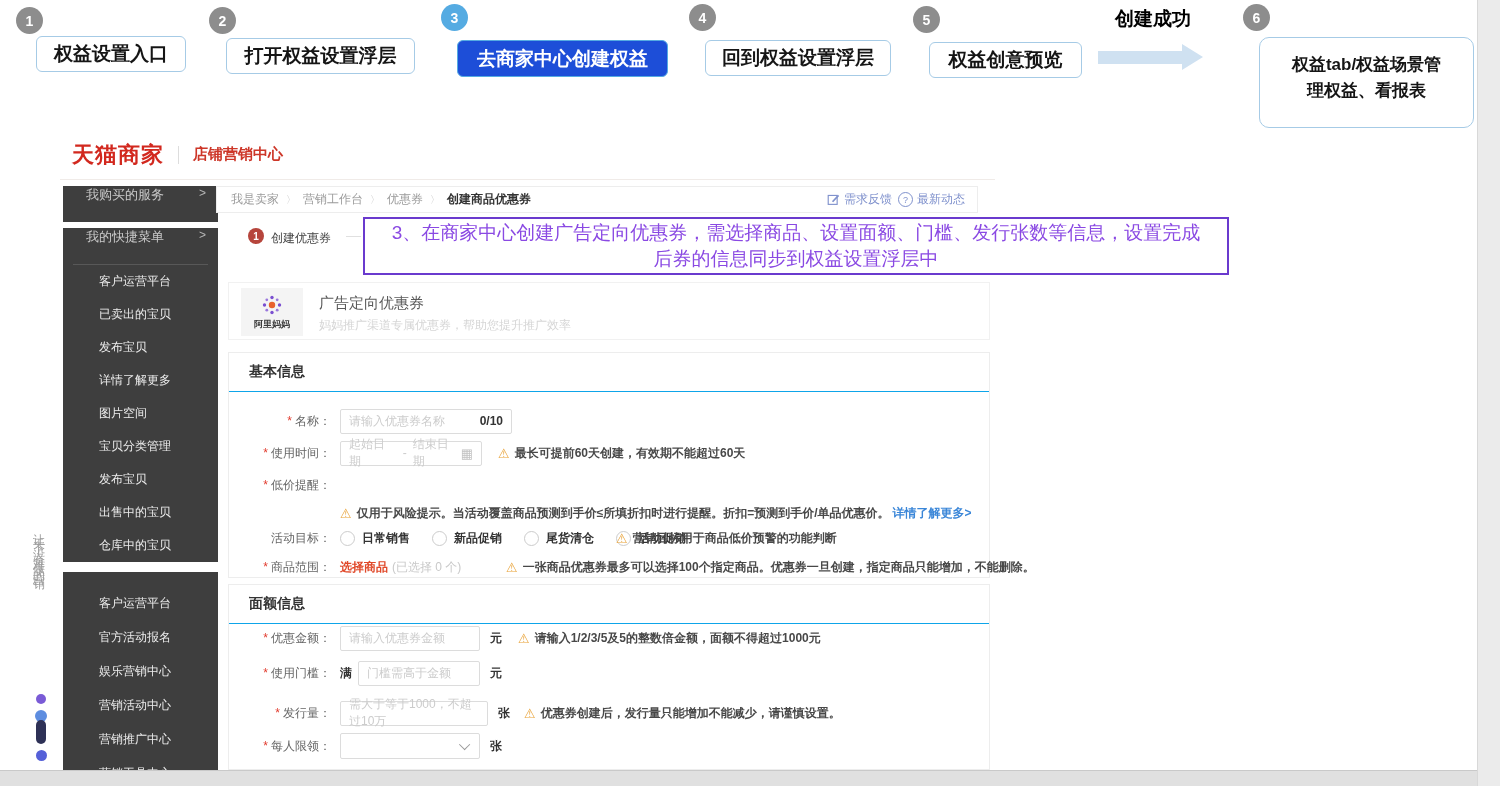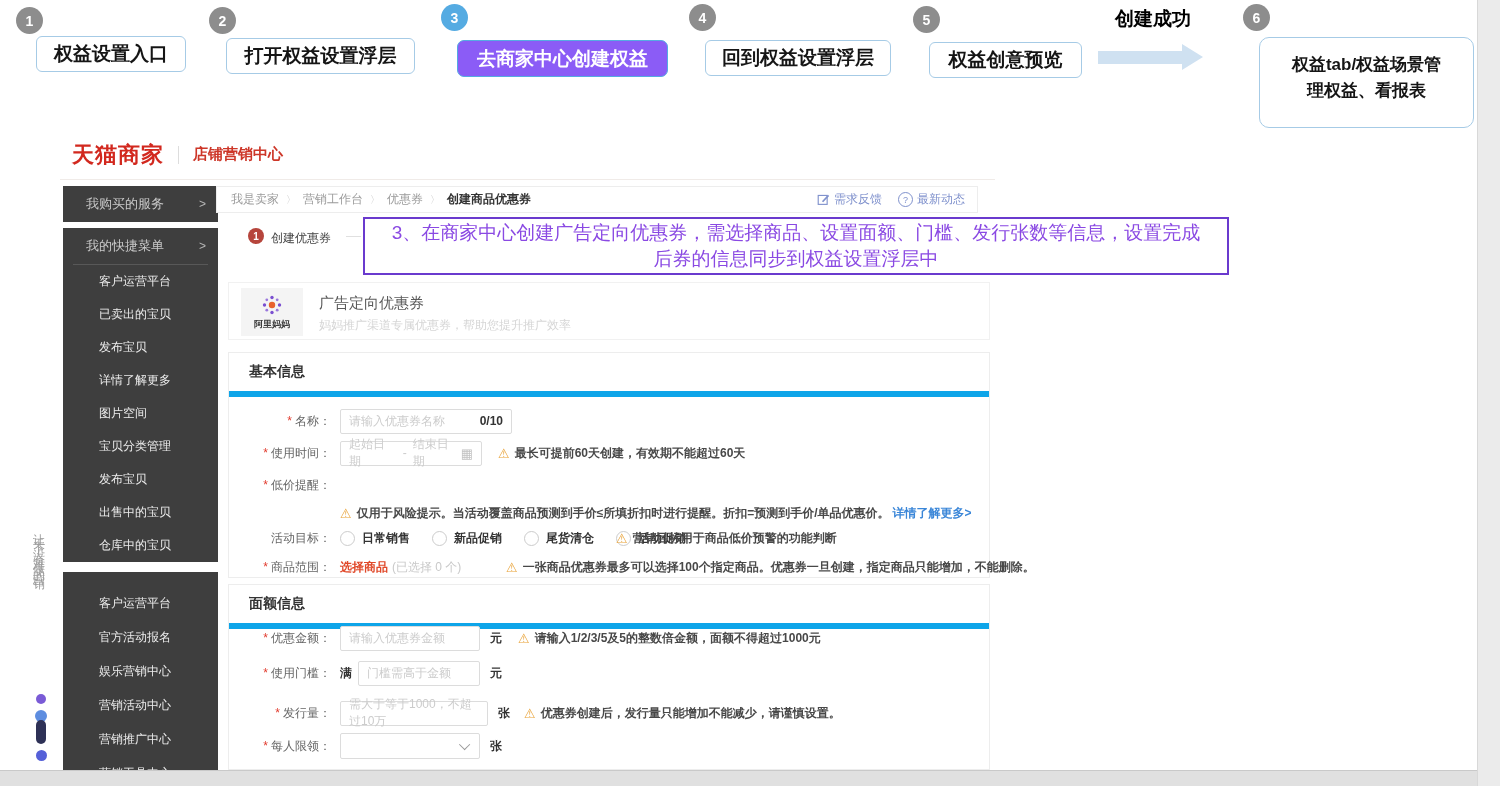--- a/index.html
+++ b/index.html
@@ -4,21 +4,21 @@
 <style>
   html,body{margin:0;padding:0;}
   .canvas{position:relative;width:1500px;height:786px;background:#fff;overflow:hidden;
           font-family:"Liberation Sans","DejaVu Sans",sans-serif;-webkit-font-smoothing:antialiased;}
   
   .fbadge{position:absolute;width:27px;height:27px;border-radius:50%;background:#8d8d8d;color:#fff;
           font-size:14px;font-weight:700;display:flex;align-items:center;justify-content:center;z-index:3;}
   .fbadge.active{background:#55abe2;}
   .fbox{position:absolute;background:#fff;border:1px solid #a6cbe6;border-radius:6px;display:flex;
         align-items:center;justify-content:center;font-size:19px;font-weight:700;color:#151515;z-index:2;box-sizing:border-box;}
-  .fbox.active{background:#8b5cf6;border-color:#55abe2;color:#fff;border-radius:7px;}
+  .fbox.active{background:#1d4ed8;border-color:#55abe2;color:#fff;}
   .b1{left:16px;top:7px}   .x1{left:36px;top:36px;width:150px;height:36px}
   .b2{left:209px;top:7px}  .x2{left:226px;top:38px;width:189px;height:36px}
   .b3{left:441px;top:4px}  .x3{left:457px;top:40px;width:211px;height:37px}
   .b4{left:689px;top:4px}  .x4{left:705px;top:40px;width:186px;height:36px}
   .b5{left:913px;top:6px}  .x5{left:929px;top:42px;width:153px;height:36px}
   .b6{left:1243px;top:4px} .x6{left:1259px;top:37px;width:215px;height:91px;border-radius:10px;
        display:block;text-align:center;font-size:17px;line-height:1.55;padding:14px 24px 0;box-sizing:border-box;}
   .arrow-bar{position:absolute;left:1098px;top:51px;width:84px;height:13px;background:#cfe1f1;}
   .arrow-tip{position:absolute;left:1182px;top:44px;width:0;height:0;border-top:13px solid transparent;
              border-bottom:13px solid transparent;border-left:21px solid #cfe1f1;}
@@ -27,52 +27,52 @@
   .tm-header{position:absolute;left:60px;top:130px;width:935px;height:49px;border-bottom:1px solid #f0ebe8;
              display:flex;align-items:center;}
   .tm-logo{font-size:22px;font-weight:800;color:#d2281e;letter-spacing:1px;margin-left:12px;}
   .tm-div{height:18px;width:1px;background:#ddd;margin:0 14px;}
   .tm-sec{font-size:15px;font-weight:700;color:#cd3628;}
   
   .sb{position:absolute;left:63px;width:155px;background:#3e3e3e;box-sizing:border-box;}
   .sbA{top:186px;height:36px;}
   .sbB{top:228px;height:334px;}
   .sbC{top:572px;height:198px;overflow:hidden;padding-top:14px;}
-  .sb-head{height:36px;display:flex;align-items:center;padding:0 12px 0 23px;font-size:13px;color:#c9c9c9;gap:31px;}
+  .sb-head{height:36px;display:flex;padding:0 12px 0 23px;font-size:13px;color:#c9c9c9;gap:31px;}
   .sb-head .arr{margin-left:auto;font-size:12px;color:#b5b5b5;}
   .sb-sep{height:1px;background:#585858;margin:0 10px;}
   .sb-item{height:33px;display:flex;align-items:center;padding-left:36px;font-size:12px;color:#ececec;cursor:pointer;}
   .sbC .sb-item{height:34px;}
   
   .crumbs{position:absolute;left:216px;top:186px;width:762px;height:27px;background:#fff;border:1px solid #ededed;
           display:flex;align-items:center;padding:0 12px 0 14px;font-size:12px;color:#9b9b9b;box-sizing:border-box;}
   .crumbs .sep{margin:0 7px;color:#c4c4c4;font-size:10px;}
   .crumbs .last{color:#333;font-weight:700;}
-  .crumb-right{margin-left:auto;display:flex;align-items:center;gap:16px;color:#8092cd;}
+  .crumb-right{margin-left:auto;display:flex;align-items:center;gap:6px;color:#8092cd;}
   .crumb-link{display:flex;align-items:center;gap:4px;cursor:pointer;}
   .qmark{width:13px;height:13px;border:1px solid #8092cd;border-radius:50%;font-size:9px;display:flex;
          align-items:center;justify-content:center;}
   .wiz-circle{position:absolute;left:248px;top:228px;width:16px;height:16px;border-radius:50%;background:#b6453c;
               color:#fff;font-size:10px;font-weight:700;display:flex;align-items:center;justify-content:center;}
   .wiz-label{position:absolute;left:271px;top:230px;font-size:12px;color:#444;}
   .wiz-line{position:absolute;left:346px;top:236px;width:15px;height:1px;background:#e0e0e0;}
   .annotation{position:absolute;left:363px;top:217px;width:866px;height:58px;box-sizing:border-box;background:#fff;
               border:2px solid #6a3ace;color:#8a49e3;font-size:19px;line-height:26px;display:flex;align-items:center;
               justify-content:center;text-align:center;padding:0 20px;z-index:5;}
   .ali-card{position:absolute;left:228px;top:282px;width:762px;height:58px;background:#fff;border:1px solid #f1f1f1;box-sizing:border-box;}
   .ali-icon-box{position:absolute;left:12px;top:5px;width:62px;height:48px;background:#f4f4f4;display:flex;
                 flex-direction:column;align-items:center;justify-content:center;gap:1px;}
   .ali-vendor{font-size:9px;font-weight:700;color:#3b3b3b;}
   .ali-title{position:absolute;left:90px;top:11px;font-size:15px;color:#5a5a5a;}
   .ali-sub{position:absolute;left:90px;top:34px;font-size:12px;color:#d6d6d6;}
   .panel{position:absolute;left:228px;width:762px;background:#fff;border:1px solid #ededed;box-sizing:border-box;}
   .panel.basic{top:352px;height:226px;}
   .panel.amount{top:584px;height:186px;}
   .panel-h{height:38px;display:flex;align-items:center;padding-left:20px;font-size:14px;font-weight:700;color:#333;
-           border-bottom:6px solid #0ea5e9;}
+           border-bottom:1px solid #0ea5e9;}
   .row{position:absolute;left:0;right:0;height:26px;display:flex;align-items:center;}
   .lbl{width:102px;text-align:right;font-size:12px;color:#666;flex-shrink:0;}
   .star{color:#e23b2e;margin-right:3px;}
   .fld{margin-left:9px;display:flex;align-items:center;}
   .ibox{height:25px;border:1px solid #dcdcdc;border-radius:2px;display:flex;align-items:center;padding:0 8px;
         font-size:12px;color:#ccc;box-sizing:border-box;background:#fff;}
   .counter{margin-left:auto;color:#333;font-weight:700;}
   .cal{margin-left:auto;color:#c2c2c2;font-size:13px;cursor:pointer;}
   .btext{font-size:12px;font-weight:700;color:#333;}
   .mini{width:30px;height:22px;border:1px solid #dcdcdc;border-right:none;box-sizing:border-box;background:#fff;}

